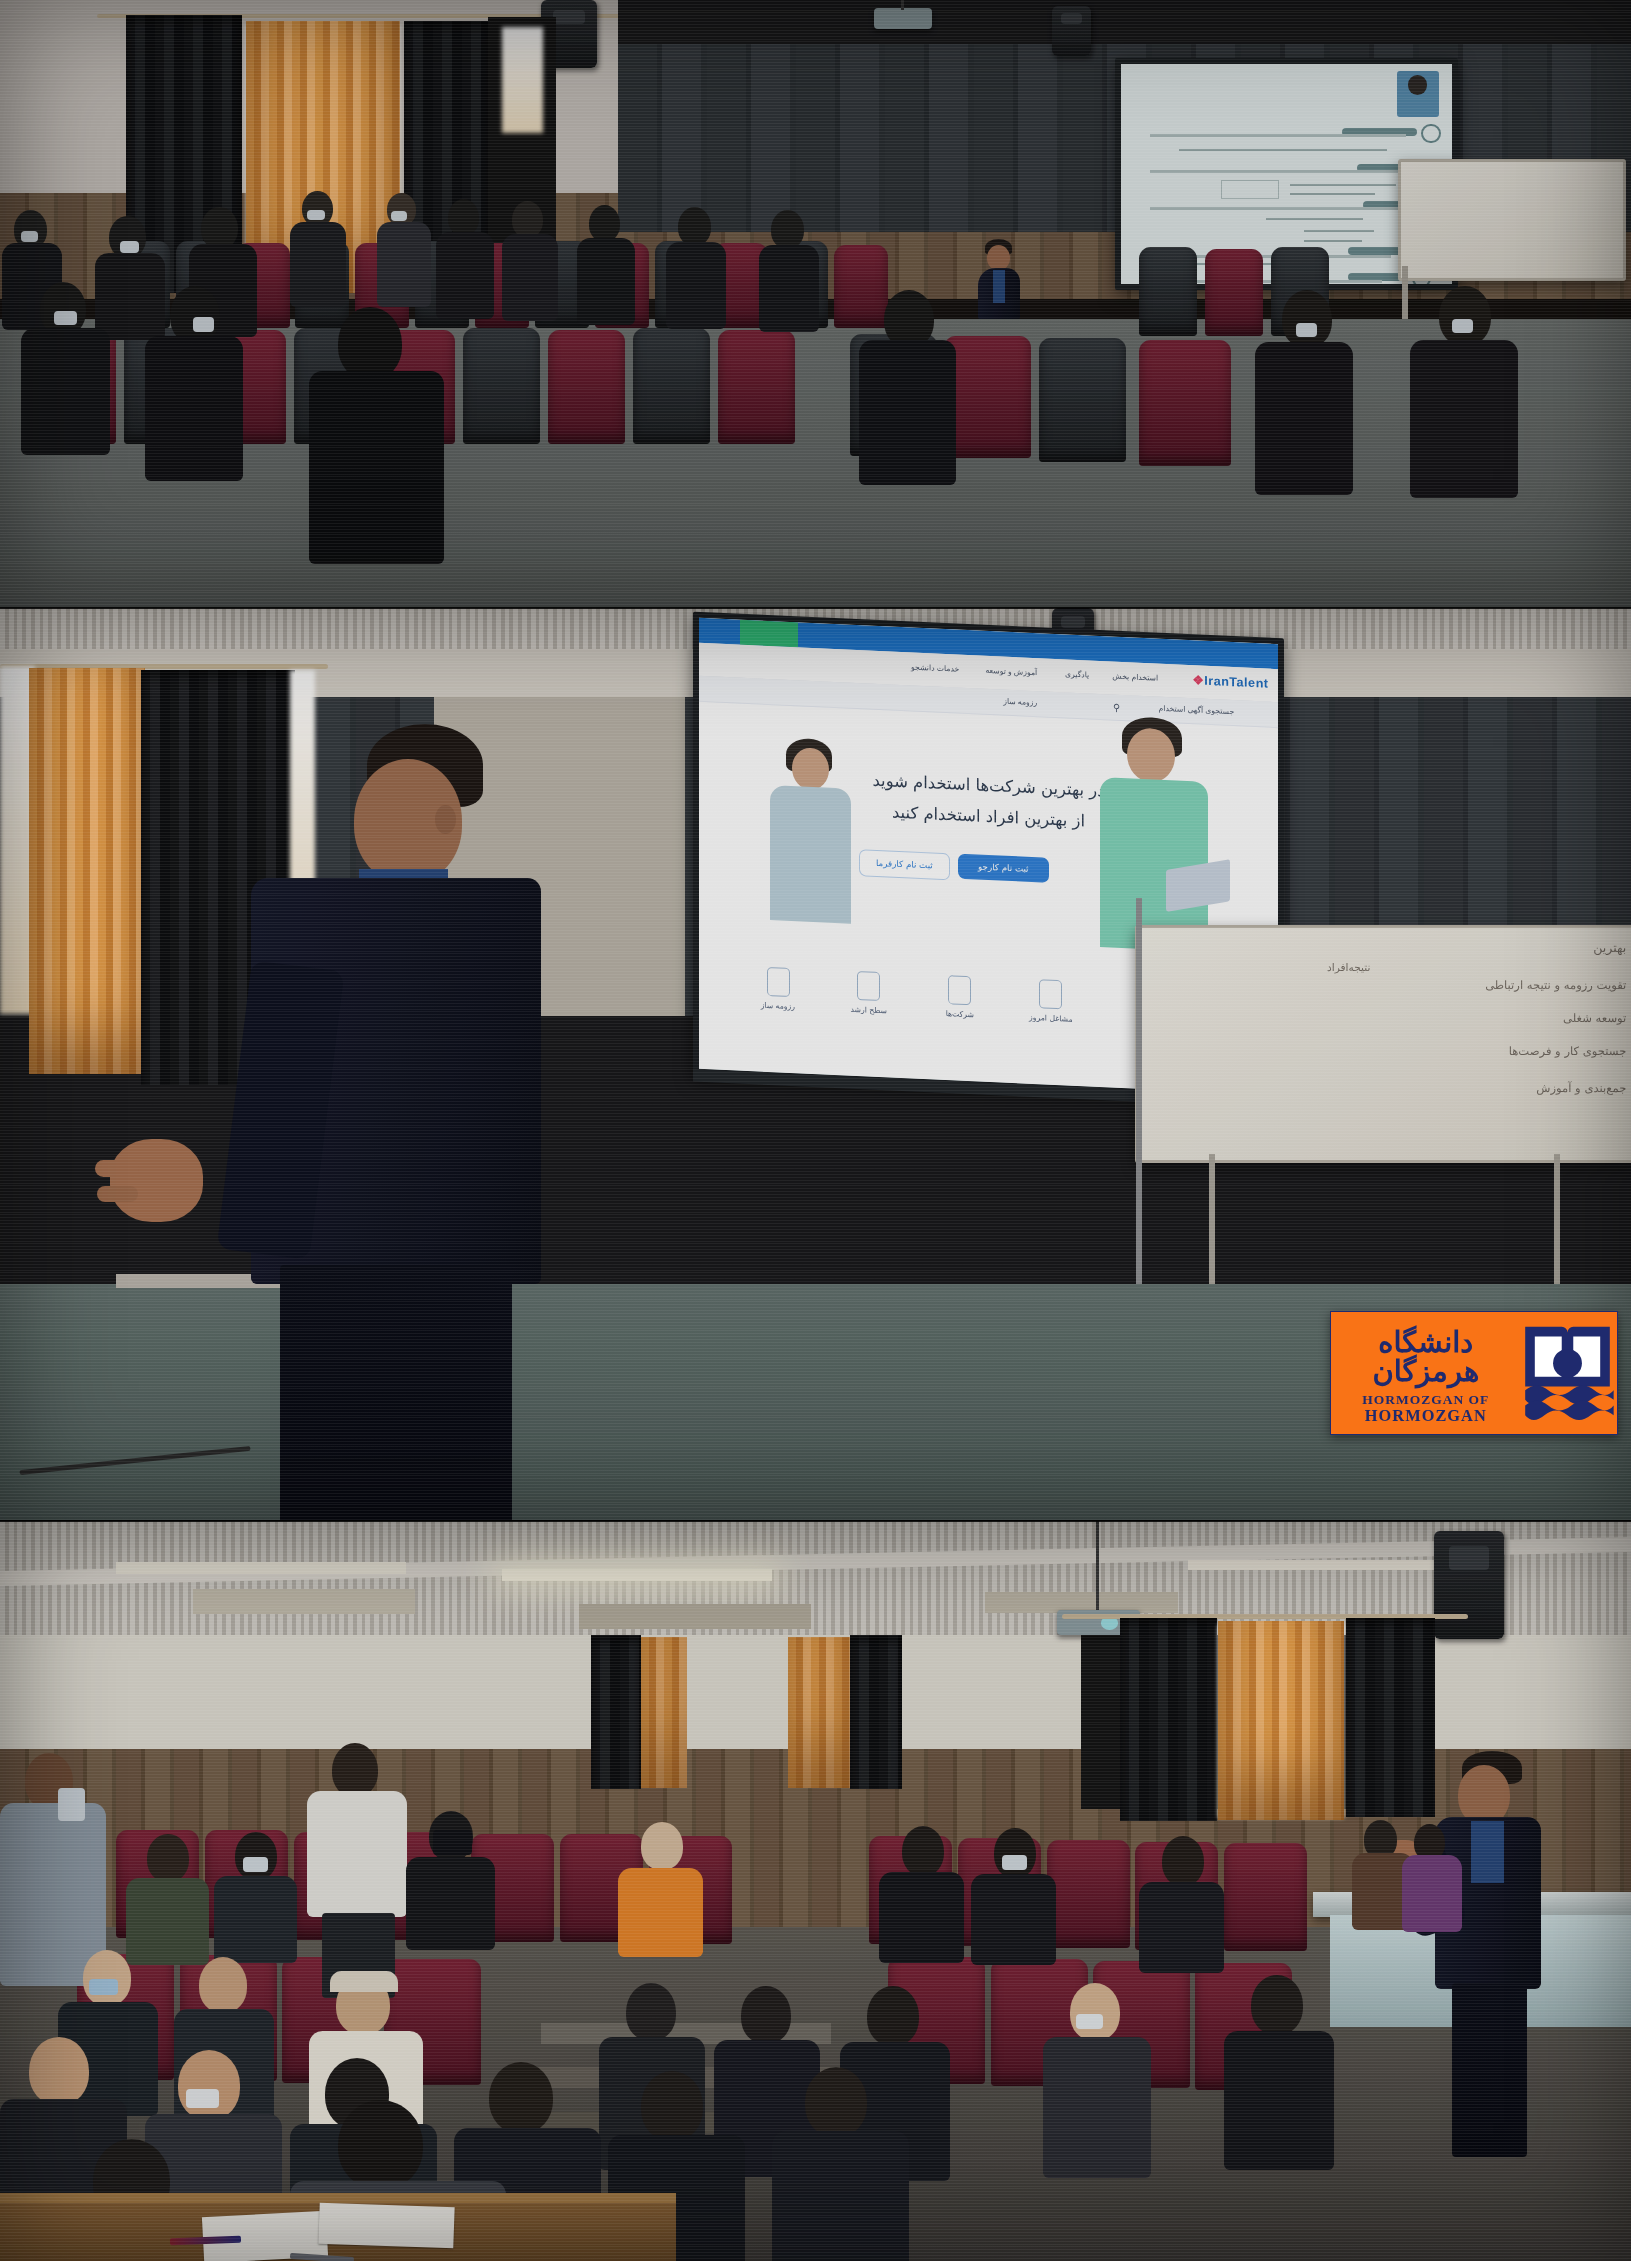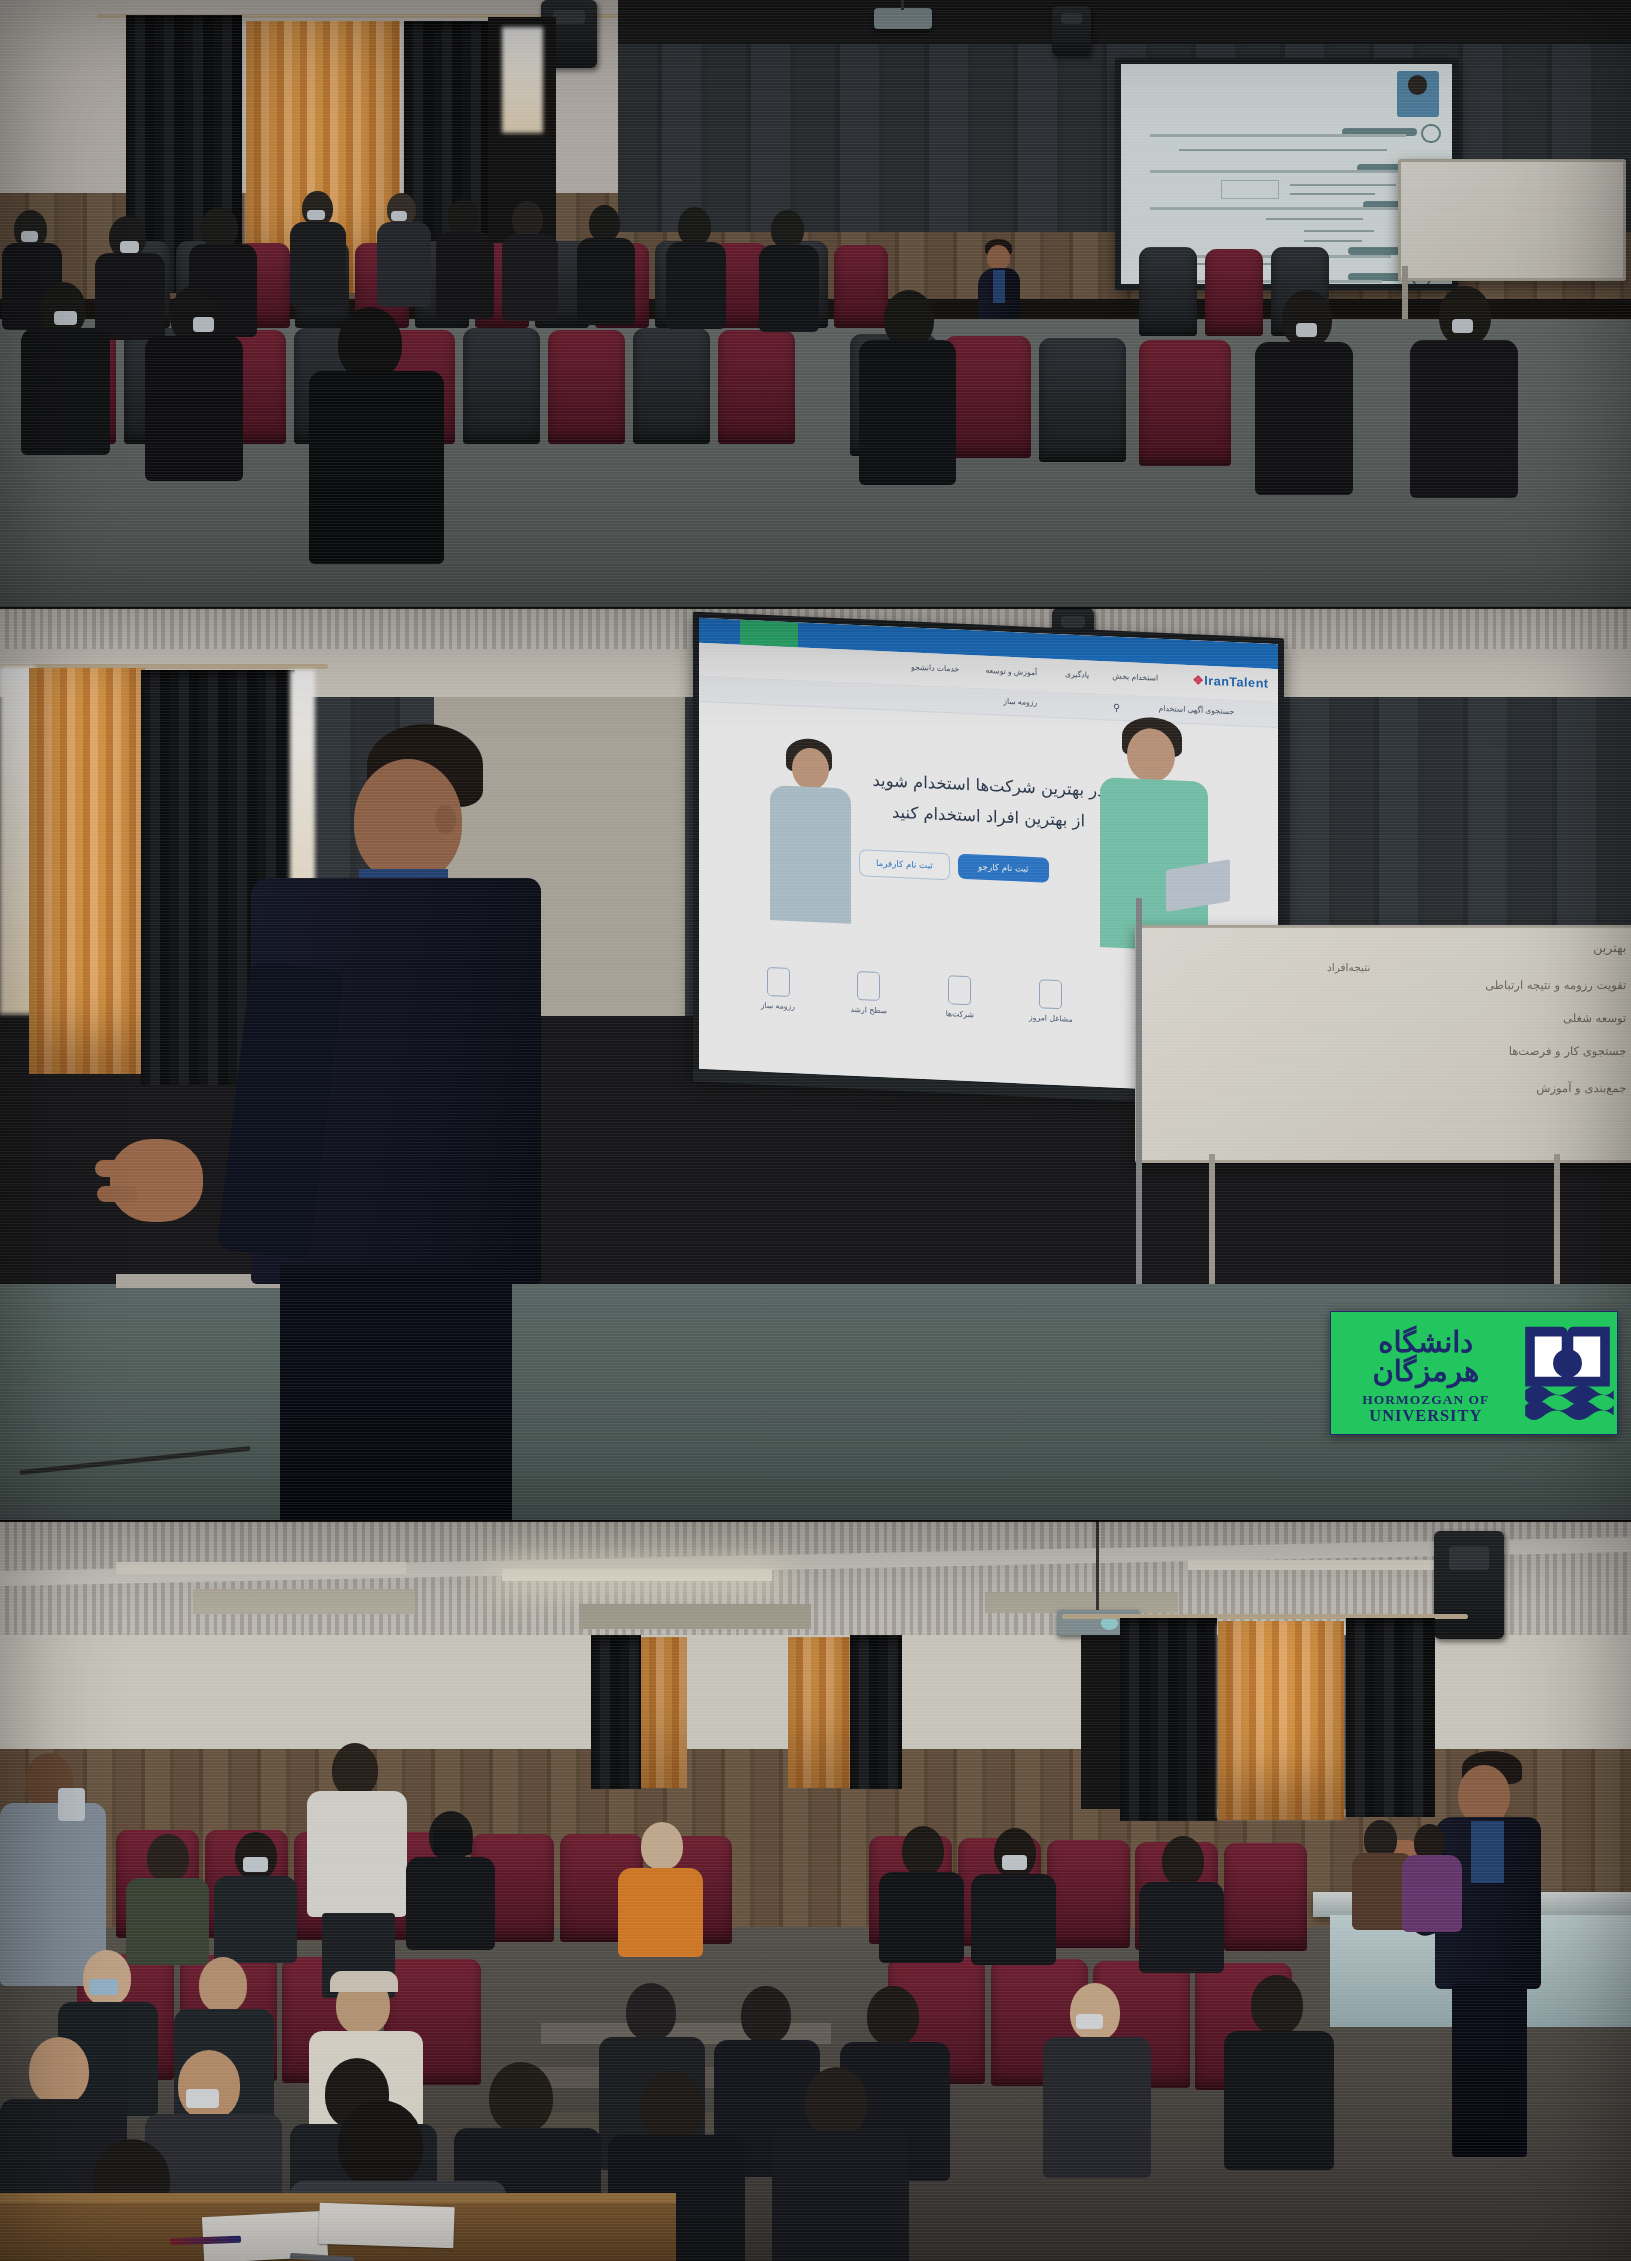--- a/index.html
+++ b/index.html
@@ -102,21 +102,21 @@
   .cv{position:absolute;inset:0;background:#eef7f7;}
   .cv-row{position:absolute;height:2.9px;background:#b8c7c7;}
   .cv-pill{position:absolute;height:8.7px;background:#6d8f93;border-radius:4.8px;}
   .cv-dot{position:absolute;width:15.4px;height:15.4px;border:2.9px solid #6d8f93;border-radius:50%;background:#eef7f7;}
   .cv-photo{position:absolute;background:#5b93b8;border-radius:2.9px;}
   .cv-head{position:absolute;background:#2f2a26;border-radius:50%;}
   .cv-box{position:absolute;border:1px solid #b8c7c7;}
   .cv-tiny{position:absolute;height:1.9px;background:#9fb2b2;}
 
   
-  #logo-card{position:absolute;background:#22c55e;border:1.9px solid #1f2a6e;
+  #logo-card{position:absolute;background:#f97316;border:1.9px solid #1f2a6e;
      box-shadow:0 2.9px 9.7px rgba(0,0,0,.45);display:flex;align-items:center;}
   .logo-text{flex:0 0 auto;text-align:center;color:#1f2a6e;padding:0 5.8px;}
   .logo-fa{font-family:"DejaVu Serif",serif;font-weight:bold;direction:rtl;line-height:1;}
   .logo-en{font-family:"Liberation Serif",serif;font-weight:bold;letter-spacing:1px;line-height:1.15;}
   .logo-mark{flex:0 0 auto;}
 
   .divider{position:absolute;left:0;width:100%;height:1.9px;background:#000;opacity:.85;}
   .vignette{position:absolute;inset:0;pointer-events:none;
      box-shadow:inset 0 0 116px rgba(0,0,0,.45);}
   .grain{position:absolute;inset:0;pointer-events:none;opacity:.10;
@@ -430,21 +430,21 @@
     </div>
 
     <div class="dim" style="background:rgba(0,0,0,.10);"></div>
     <div class="vignette"></div>
     <div class="grain"></div>
 
     <div id="logo-card" style="left:1330px;top:703px;width:286px;height:122px;">
       <div class="logo-text" style="width:178px;">
         <div class="logo-fa" style="font-size:29px;padding:7.7px 0 5.8px;">دانشگاه هرمزگان</div>
         <div class="logo-en" style="font-size:13.5px;">HORMOZGAN OF</div>
-        <div class="logo-en" style="font-size:16.4px;">UNIVERSITY</div>
+        <div class="logo-en" style="font-size:16.4px;">HORMOZGAN</div>
       </div>
       <div class="logo-mark">
         <svg width="93" height="100" viewBox="0 0 96 104" aria-hidden="true">
           <path d="M4 6 h38 a6 6 0 0 1 6 6 a6 6 0 0 1 6 -6 h38 v62 h-88 z" fill="#1f2a6e"></path>
           <path d="M14 16 h28 v42 h-28 z M54 16 h28 v42 h-28 z" fill="#ffffff"></path>
           <circle cx="48" cy="44" r="15" fill="#1f2a6e"></circle>
           <path d="M4 72 q12 -10 24 0 t24 0 t24 0 t20 0 v10 q-12 -10 -24 0 t-24 0 t-24 0 t-20 0 z" fill="#1f2a6e"></path>
           <path d="M4 88 q12 -10 24 0 t24 0 t24 0 t20 0 v10 q-12 -10 -24 0 t-24 0 t-24 0 t-20 0 z" fill="#1f2a6e"></path>
         </svg>
       </div>

